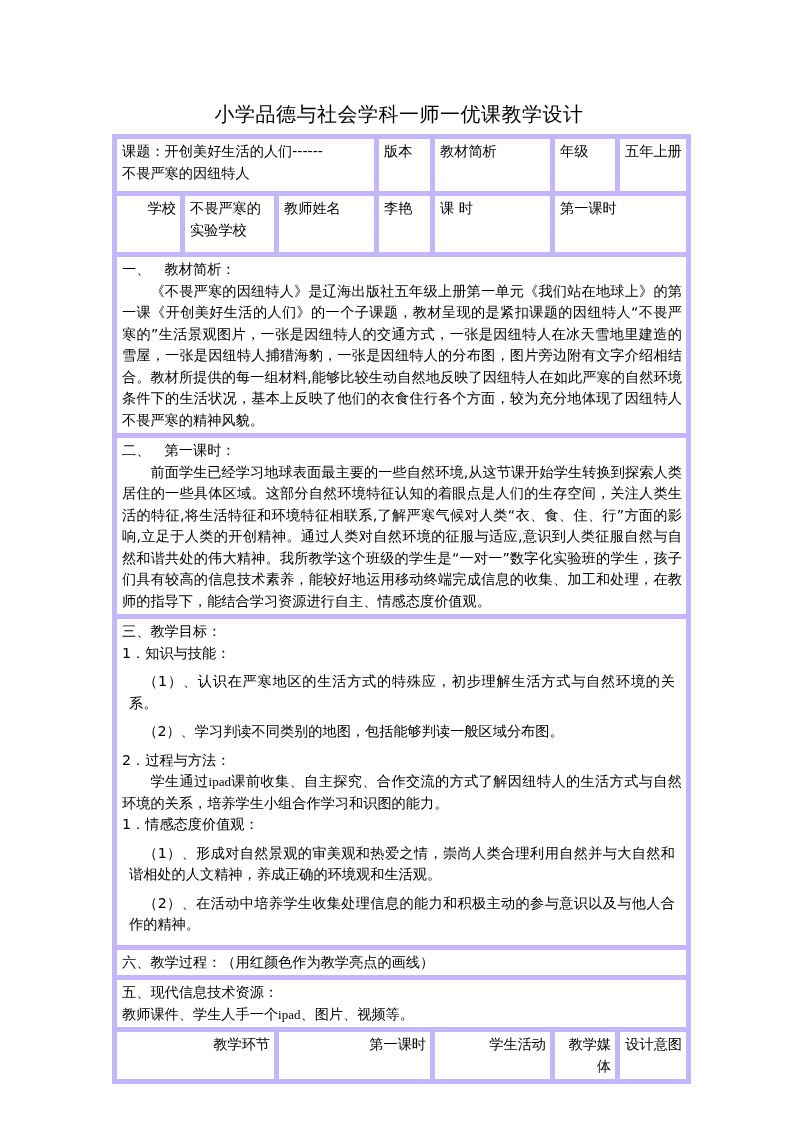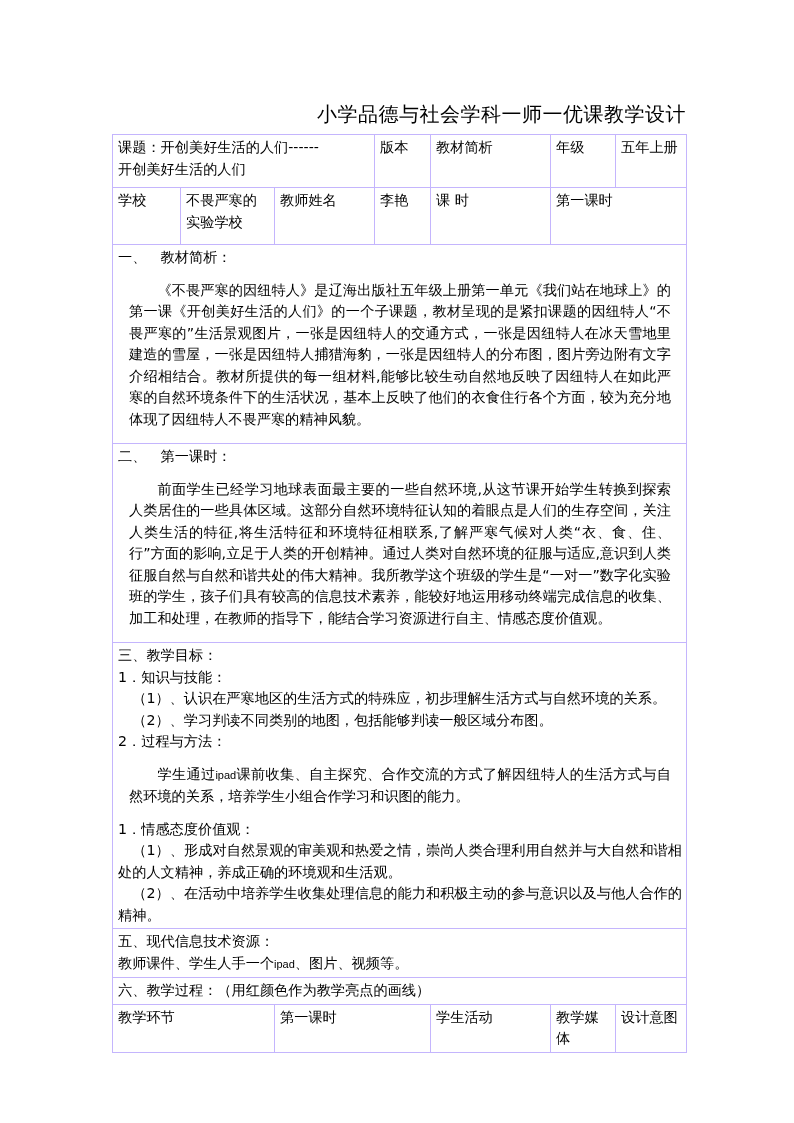--- a/index.html
+++ b/index.html
@@ -20,65 +20,65 @@
     left: 0;
     top: 0;
     width: 794px;
     height: 1123px;
   }
   .doc-title {
     position: absolute;
     left: 112px;
     top: 100px;
     width: 574px;
-    text-align: right;
+    text-align: center;
     font-size: 20px;
     line-height: 28px;
     letter-spacing: 0.5px;
     font-family: "DejaVu Sans", "Liberation Sans", sans-serif;
     white-space: nowrap;
   }
   table.main {
     position: absolute;
     left: 112px;
     top: 134px;
     width: 574px;
     border-collapse: collapse;
     table-layout: fixed;
   }
   table.main td {
-    border: 1px solid #c4b5fd;
+    border: 5px solid #c4b5fd;
     vertical-align: top;
     padding: 2px 4px 2px 5px;
     font-size: 14.2px;
     line-height: 21.5px;
     font-family: "DejaVu Sans", "Liberation Sans", sans-serif;
   }
   td.center {
-    text-align: left;
+    text-align: right;
   }
   .hdr-cell {
     height: 48px;
   }
   .hdr-cell2 {
     height: 52px;
   }
   .sec-body {
     font-size: 14.2px;
     line-height: 21.6px;
     text-align: justify;
     text-justify: inter-ideograph;
   }
   .p { margin: 0; }
-  .p-ind { margin: 11px; text-indent: 2em; }
-  .p-ind1 { margin: 0; text-indent: 1em; }
-  .lat { font-family: Liberation Sans, sans-serif; font-size: 11px; }
+  .p-ind { margin: 0; text-indent: 2em; }
+  .p-ind1 { margin: 7px; text-indent: 1em; }
+  .lat { font-family: Liberation Serif, serif; font-size: 13px; }
   .tbl-hdr-row td {
     height: 36px;
-    text-align: left;
+    text-align: right;
     vertical-align: top;
     padding-top: 3px;
   }
 </style>
 </head>
 <body>
 
 <div class="page">
 
   <div class="doc-title">小学品德与社会学科一师一优课教学设计</div>
@@ -91,21 +91,21 @@
       <col style="width:56px">
       <col style="width:120px">
       <col style="width:65px">
       <col style="width:71px">
     </colgroup>
 
     <tbody>
         <tr>
       <td class="hdr-cell" colspan="3">
         <div class="p">课题：开创美好生活的人们------</div>
-        <div class="p">开创美好生活的人们</div>
+        <div class="p">不畏严寒的因纽特人</div>
       </td>
       <td class="hdr-cell">版本</td>
       <td class="hdr-cell">教材简析</td>
       <td class="hdr-cell">年级</td>
       <td class="hdr-cell">五年上册</td>
     </tr>
 
     <tr>
       <td class="hdr-cell2 center">学校</td>
       <td class="hdr-cell2">
@@ -142,28 +142,28 @@
         <div class="p-ind"><span>学生通过</span><span class="lat">ipad</span><span>课前收集、自主探究、合作交流的方式了解因纽特人的生活方式与自然环境的关系，培养学生小组合作学习和识图的能力。</span></div>
         <div class="p">1．情感态度价值观：</div>
         <div class="p-ind1">（1）、形成对自然景观的审美观和热爱之情，崇尚人类合理利用自然并与大自然和谐相处的人文精神，养成正确的环境观和生活观。</div>
         <div class="p-ind1">（2）、在活动中培养学生收集处理信息的能力和积极主动的参与意识以及与他人合作的精神。</div>
       </td>
     </tr>
 
 
     <tr>
       <td colspan="7" class="sec-body">
-        <div class="p">五、现代信息技术资源：</div>
-        <div class="p"><span>教师课件、学生人手一个</span><span class="lat">ipad</span><span>、图片、视频等。</span></div>
+        <div class="p">六、教学过程：（用红颜色作为教学亮点的画线）</div>
       </td>
     </tr>
 
     <tr>
       <td colspan="7" class="sec-body">
-        <div class="p">六、教学过程：（用红颜色作为教学亮点的画线）</div>
+        <div class="p">五、现代信息技术资源：</div>
+        <div class="p"><span>教师课件、学生人手一个</span><span class="lat">ipad</span><span>、图片、视频等。</span></div>
       </td>
     </tr>
 
     <tr class="tbl-hdr-row">
       <td colspan="2">教学环节</td>
       <td colspan="2">第一课时</td>
       <td>学生活动</td>
       <td>教学媒体</td>
       <td>设计意图</td>
     </tr>

